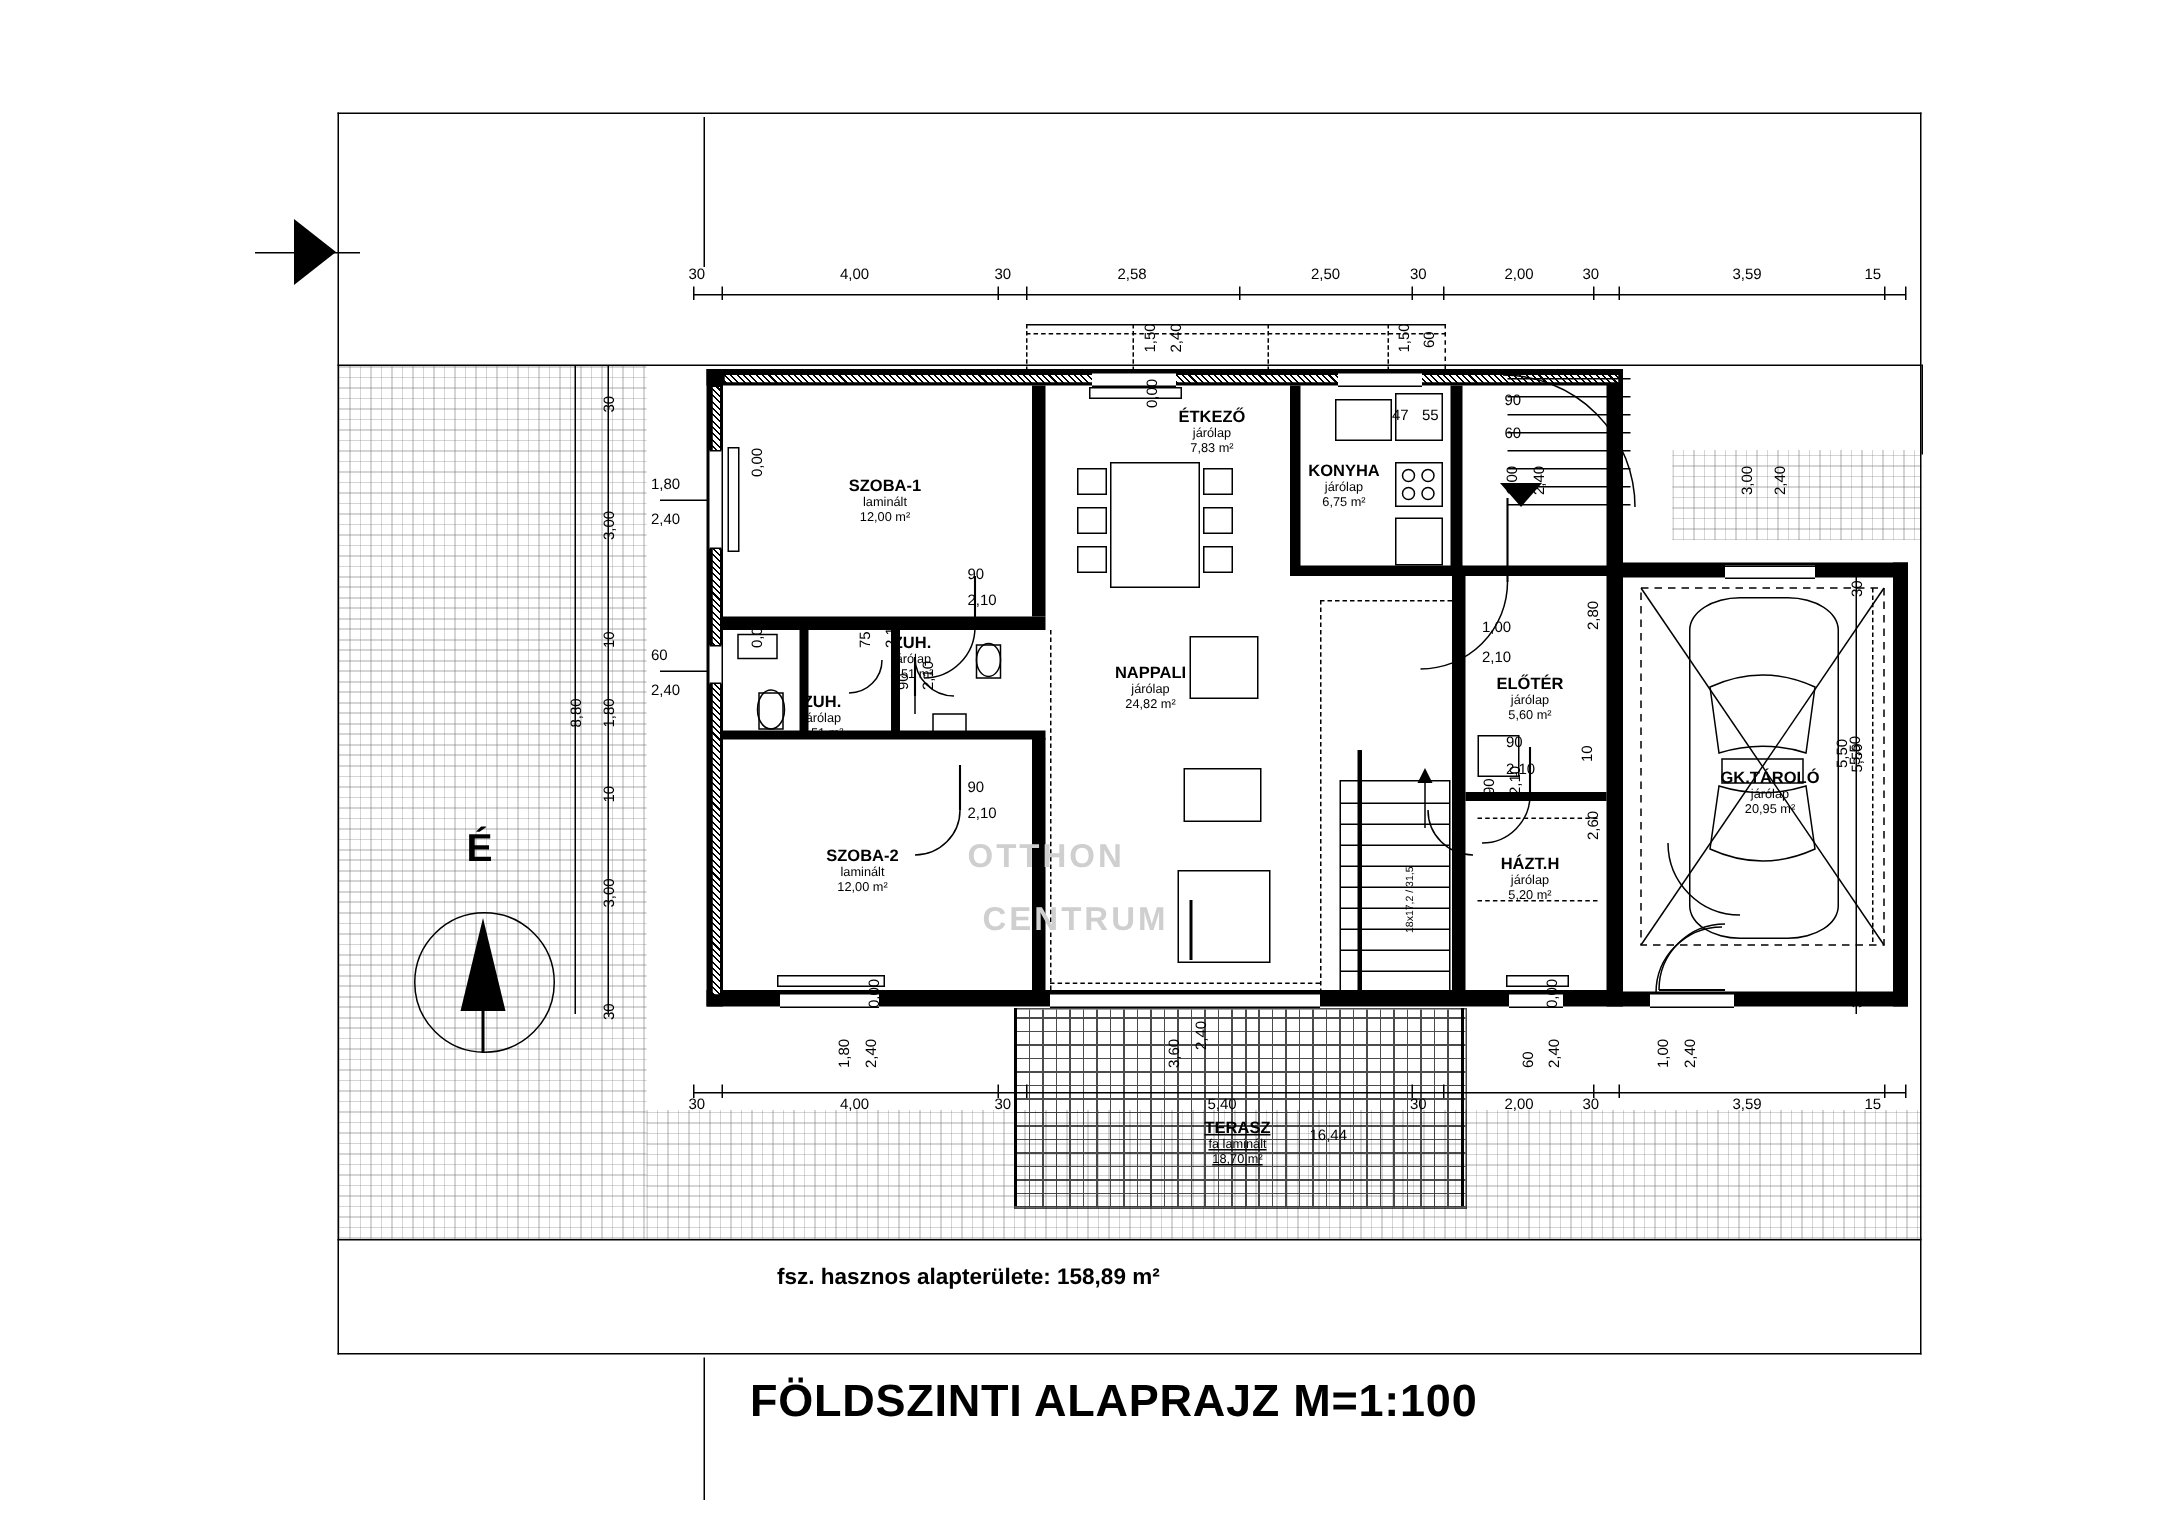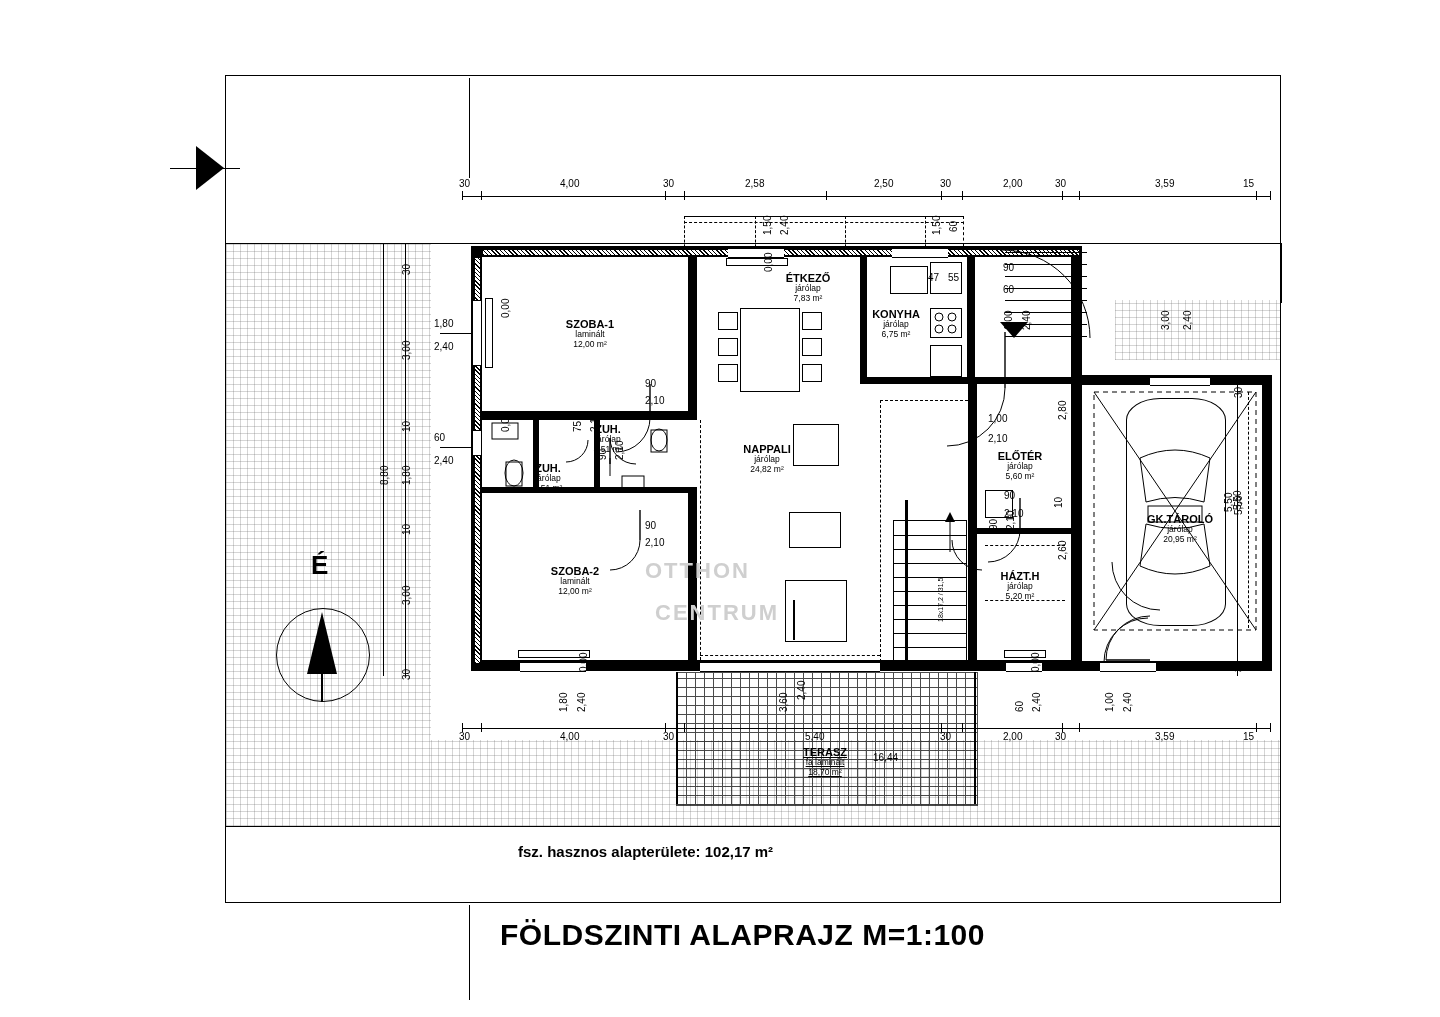--- a/index.html
+++ b/index.html
@@ -414,16 +414,16 @@
   <div class="vlabel" style="left:988px;top:530px;">90</div>
   <div class="vlabel" style="left:1005px;top:530px;">2,10</div>
   <div class="vlabel" style="left:1003px;top:330px;">1,00</div>
   <div class="vlabel" style="left:1021px;top:330px;">2,40</div>
   <div class="vlabel" style="left:763px;top:272px;">0,00</div>
   <div class="vlabel" style="left:1232px;top:510px;">5,50</div>
 
   <div class="wm wm2" style="left:645px;top:558px;">OTTHON</div>
   <div class="wm wm2" style="left:655px;top:600px;">CENTRUM</div>
 
-  <div class="areatxt" style="left:518px;top:843px;">fsz. hasznos  alapterülete: 102,17 m²</div>
+  <div class="areatxt" style="left:518px;top:843px;">fsz. hasznos  alapterülete: 158,89 m²</div>
   <div class="title" style="left:500px;top:918px;">FÖLDSZINTI ALAPRAJZ   M=1:100</div>
 
 </div>
 
 </body></html>

